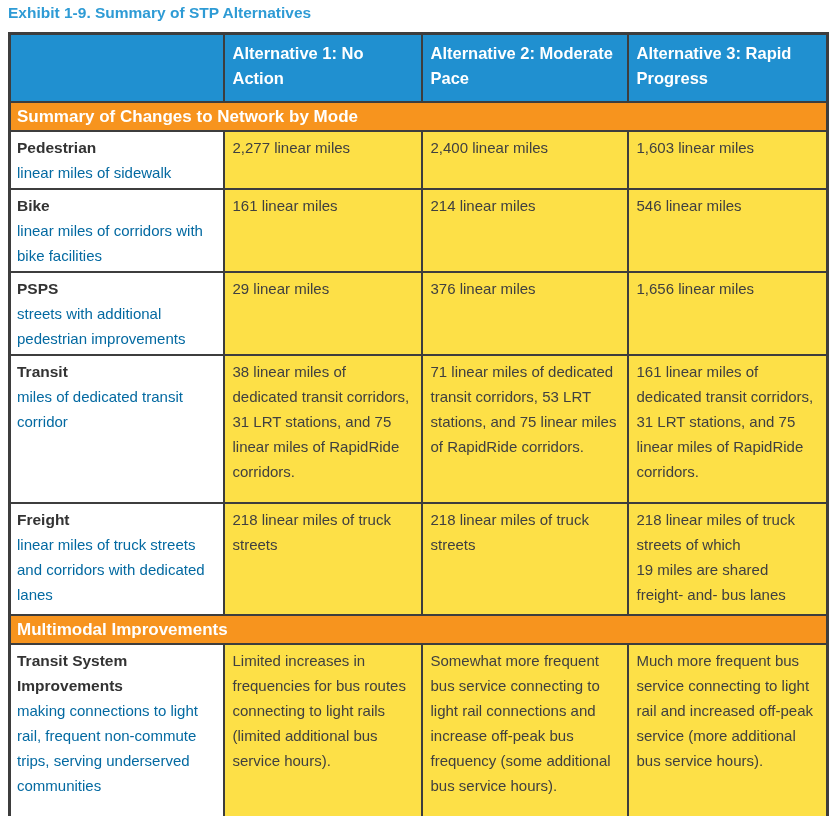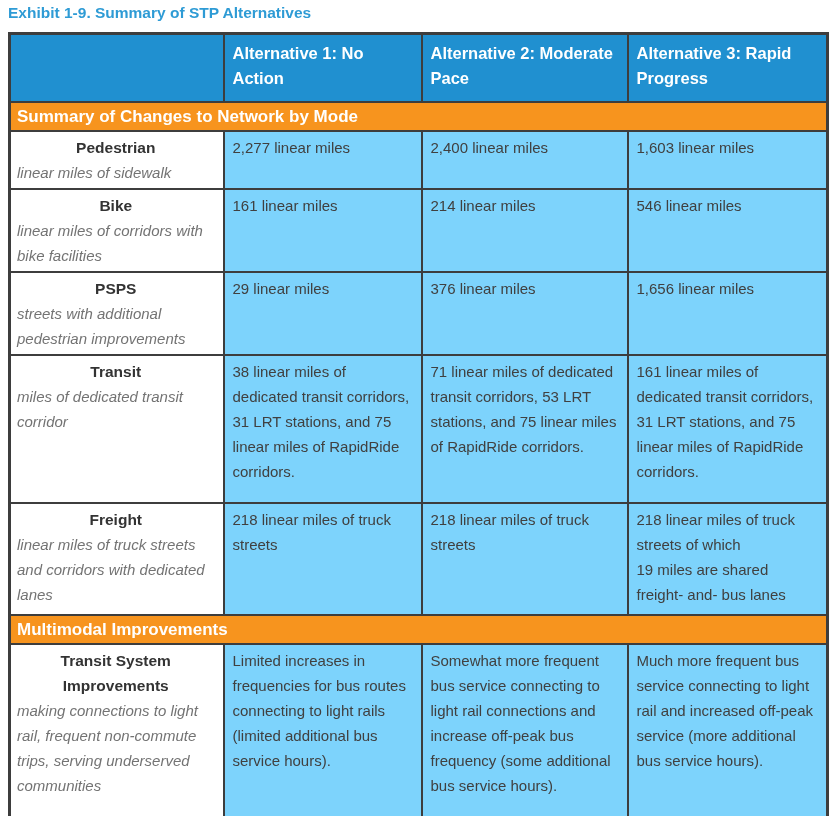--- a/index.html
+++ b/index.html
@@ -62,30 +62,28 @@
   }
   td.mode-cell {
     padding: 3px 8px 3px 6px;
     background: #ffffff;
   }
   .mode-name {
     display: block;
     font-weight: bold;
     color: #333333;
     font-size: 15.5px;
-    text-align: center;
   }
   .mode-desc {
     display: block;
-    font-style: italic;
-    color: #737373;
+    color: #0369a1;
   }
   td.value-cell {
     padding: 3px 10px 7px 8px;
-    background: #7dd3fc;
+    background: #fde047;
     white-space: pre-line;
   }
 </style>
 </head>
 <body>
 
 <div class="page">
 
   <div class="exhibit-title">Exhibit 1-9. Summary of STP Alternatives</div>
 

